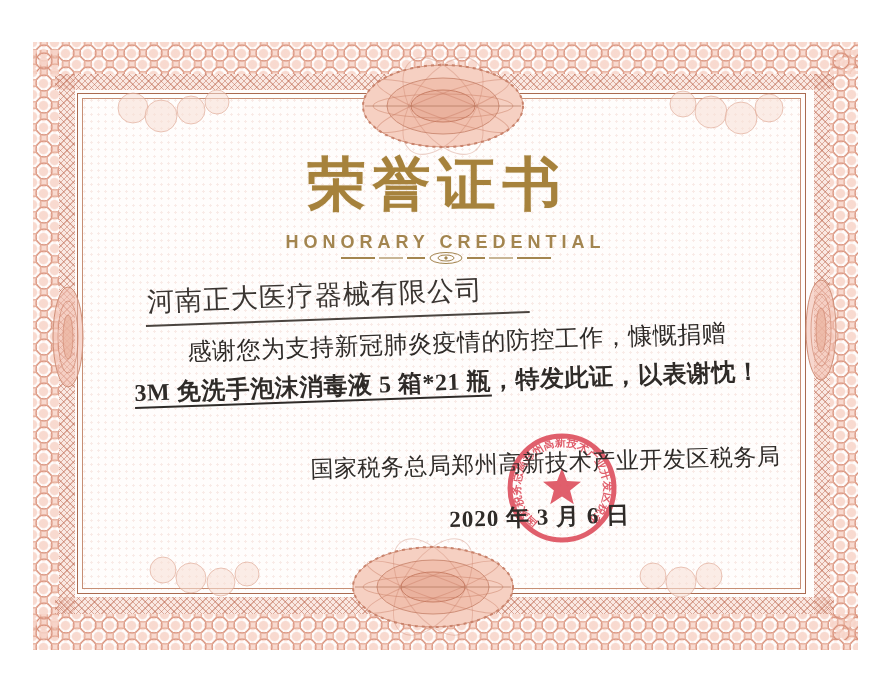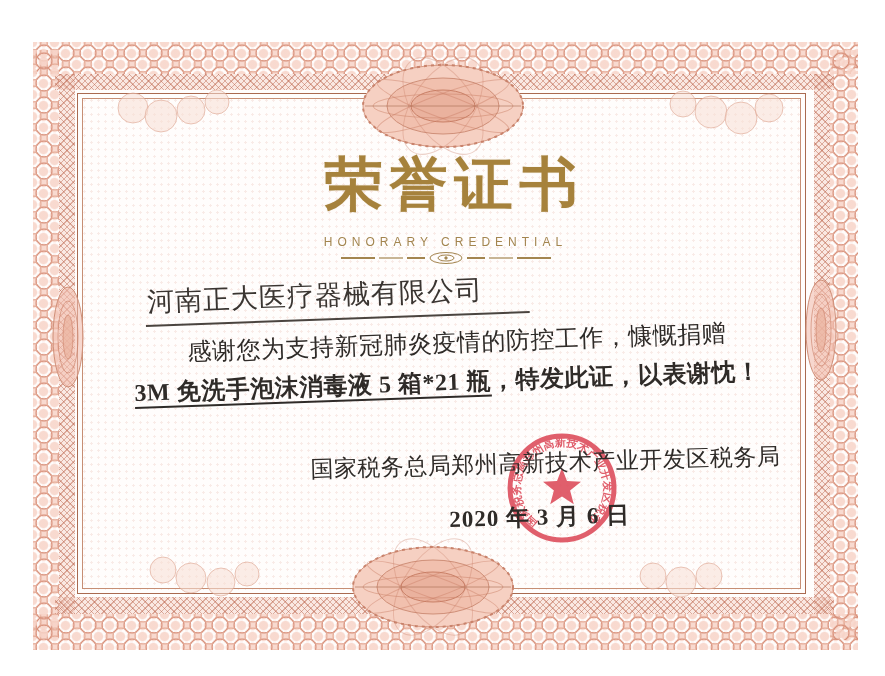--- a/index.html
+++ b/index.html
@@ -48,30 +48,30 @@
   .mesh-right{right:28px;top:32px;bottom:36px;width:16px;}
 
   
   .frame-outer{position:absolute;left:44px;top:51px;right:52px;bottom:56px;border:1.6px solid #a96a50;}
   .frame-inner{position:absolute;left:49px;top:56px;right:57px;bottom:61px;border:1px solid #c68e74;}
 
   .ornaments{position:absolute;left:0;top:0;pointer-events:none;}
 
   
   .txt{position:absolute;color:#2f2b28;white-space:nowrap;}
-  .title-wrap{left:42px;top:153px;width:825px;text-align:center;}
+  .title-wrap{left:25px;top:153px;width:825px;text-align:center;}
   .title{
     font-size:58px;font-weight:bold;color:#a6823c;
     letter-spacing:7px;text-indent:7px;line-height:1.1;
     text-shadow:0 0 1px rgba(166,130,60,.45);
   }
   .subtitle-wrap{left:33px;top:232px;width:825px;text-align:center;}
   .subtitle{
     font-family:"Liberation Sans","DejaVu Sans",sans-serif;
-    font-size:12px;font-weight:normal;color:#a3854f;letter-spacing:5px;text-indent:5px;
+    font-size:18px;font-weight:bold;color:#a3854f;letter-spacing:5px;text-indent:5px;
   }
   .divider-wrap{left:33px;top:251px;width:825px;text-align:center;}
 
   .recipient{
     left:146px;top:284px;font-size:27px;letter-spacing:1px;color:#3a3531;
     transform:rotate(-2.1deg);transform-origin:left bottom;
     border-bottom:2px solid #4a443f;padding:0 46px 5px 2px;
   }
   .body1{
     left:187px;top:336px;font-size:24px;letter-spacing:.5px;

